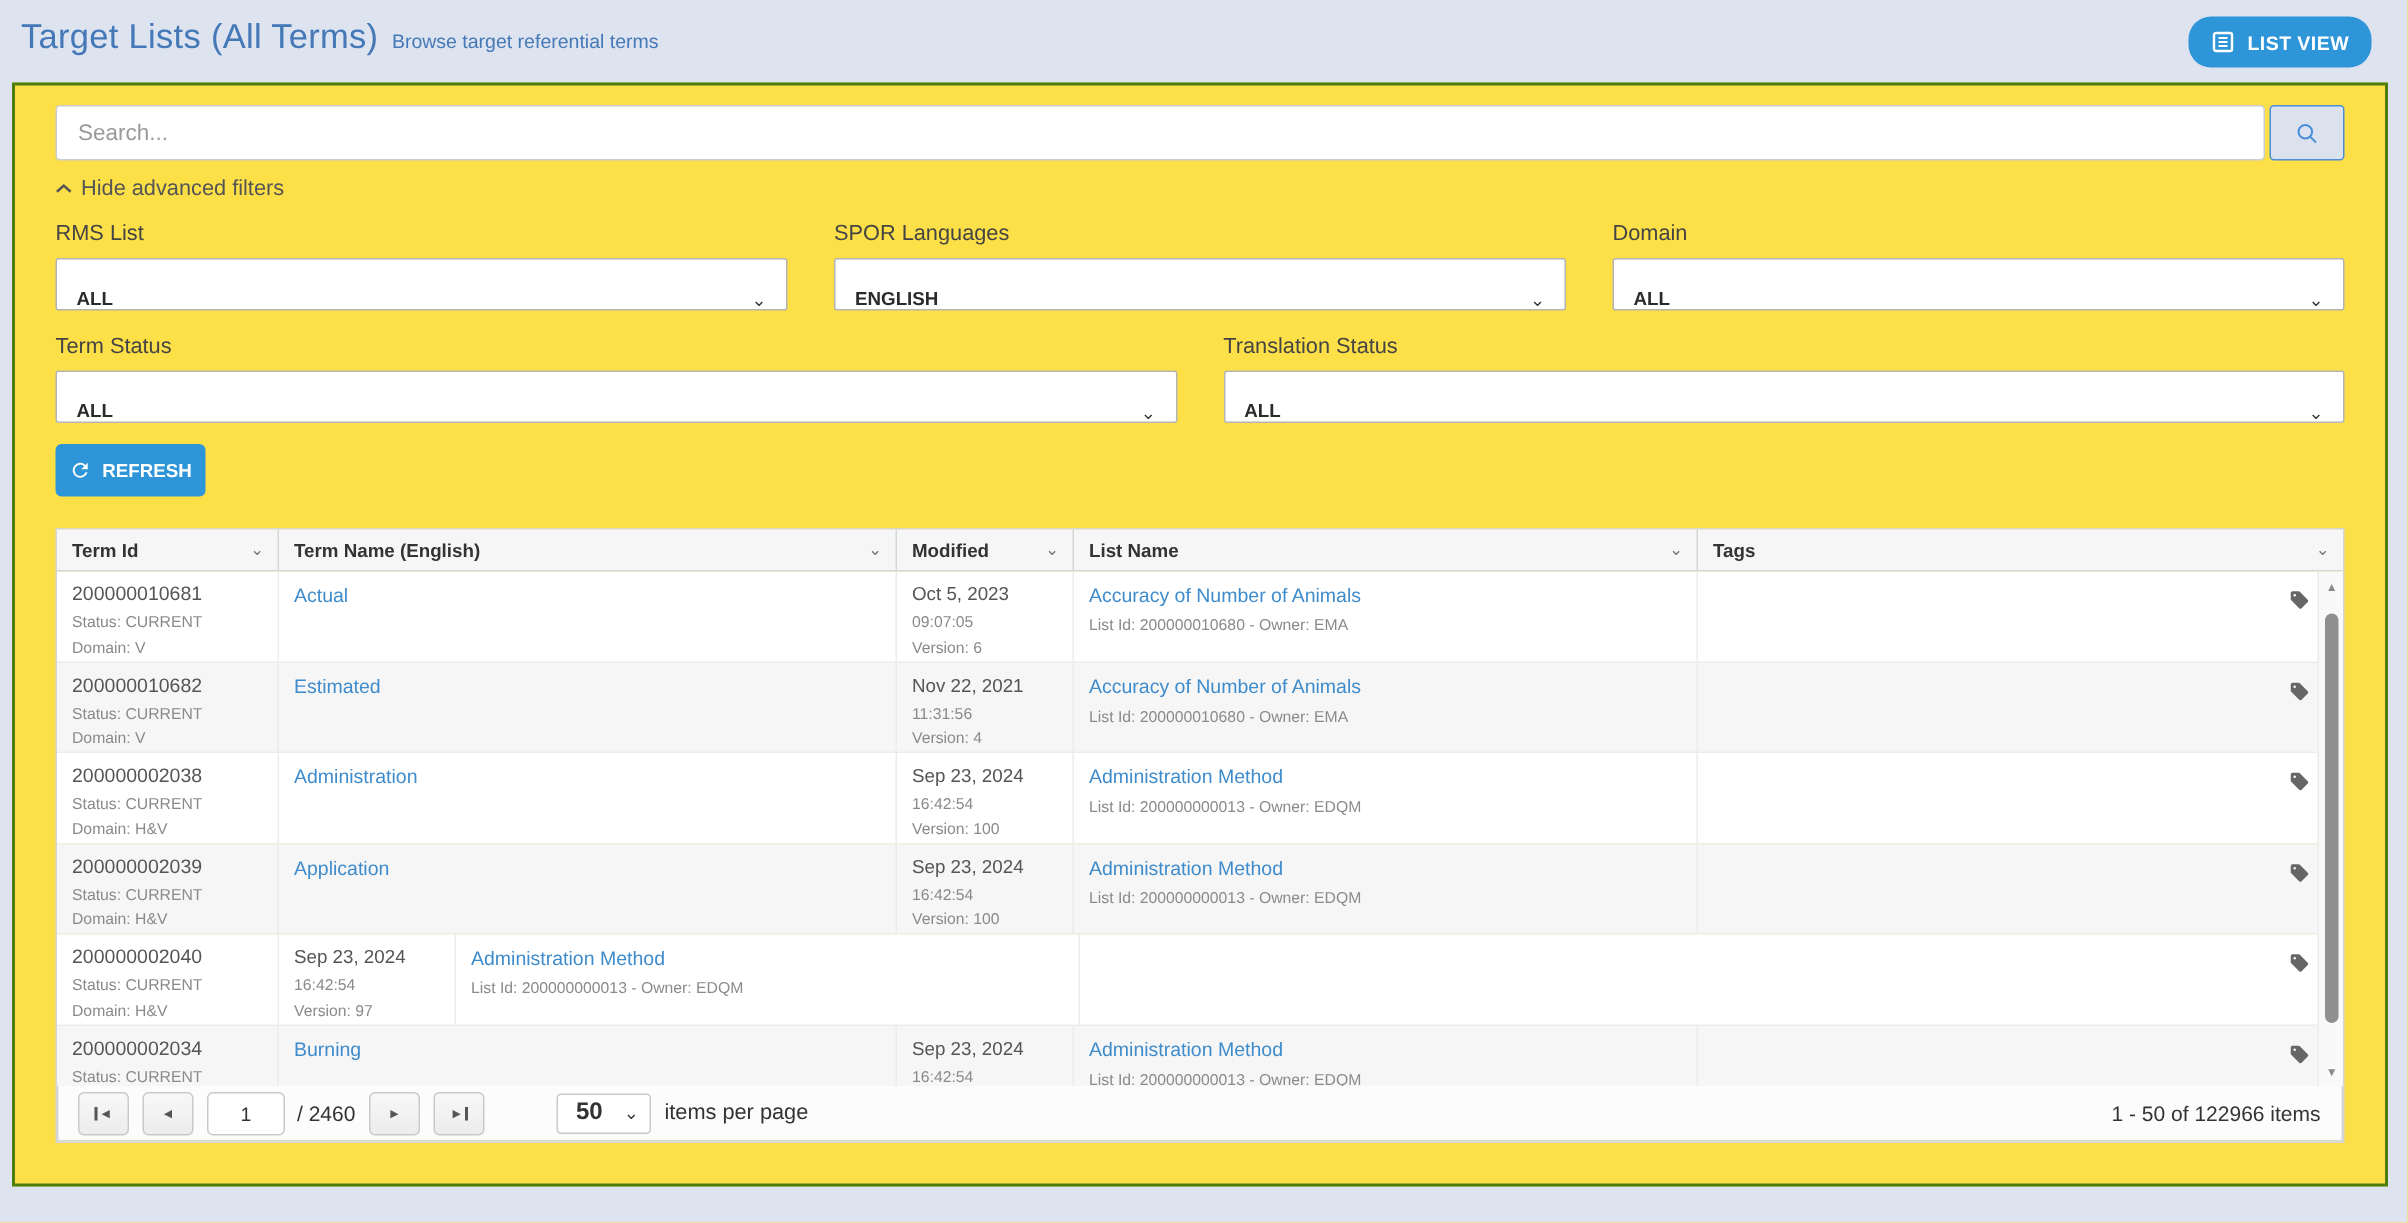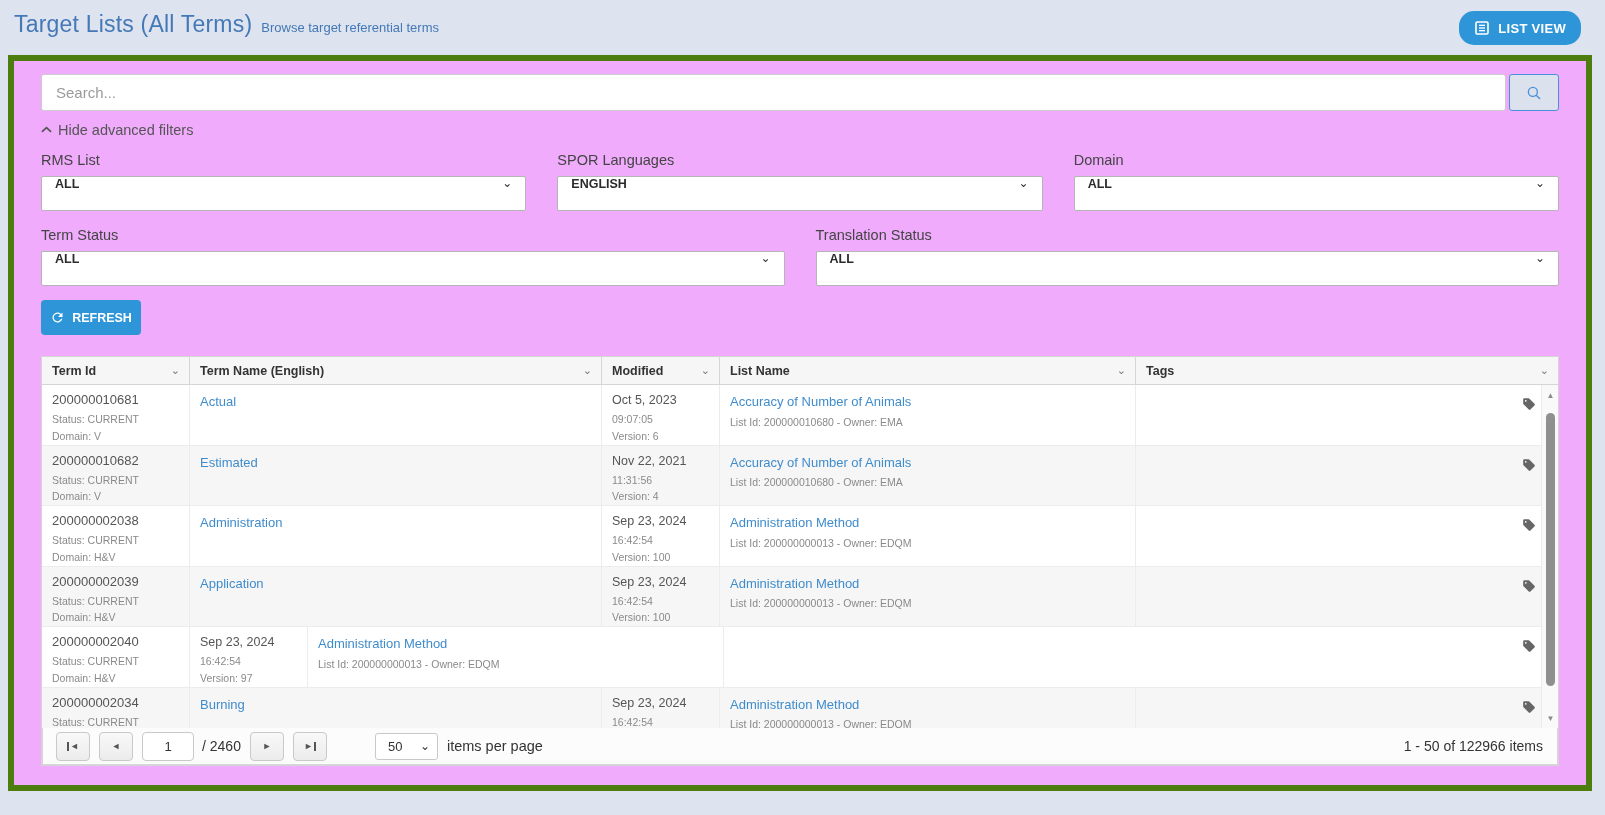--- a/index.html
+++ b/index.html
@@ -19,22 +19,22 @@
   .page-title { color:#4478b6; font-size:23px; font-weight:400; letter-spacing:0.2px; }
   .page-subtitle { color:#4478b6; font-size:13px; }
   .list-view-btn {
     margin-left:auto; display:flex; align-items:flex-end; gap:8px;
     background:#2e95d8; color:#fff; border:none; border-radius:15px;
     font-size:13px; font-weight:bold; padding:9px 15px; cursor:pointer;
     font-family:inherit; letter-spacing:0.3px;
   }
   
   .card {
-    background:#f0abfc; margin:0 13px 24px 8px;
-    border:6px solid #4d7c0f;
+    background:#fde047; margin:0 13px 24px 8px;
+    border:2px solid #4d7c0f;
     padding:13px 27px 33px 27px;
     height:736px;
   }
   
   .search-row { display:flex; align-items:stretch; }
   .search-input {
     flex:1; height:37px; border:1px solid #ccc; border-radius:3px;
     font-size:15px; padding:0 14px; color:#444; font-family:inherit; outline:none;
   }
   .search-input::placeholder { color:#9a9a9a; }
@@ -47,21 +47,21 @@
   .hide-filters {
     display:flex; align-items:center; gap:6px;
     margin:11px 0 10px 0; font-size:14.5px; color:#555; cursor:pointer; width:max-content;
   }
   
   .filter-grid-1 { display:grid; grid-template-columns:1fr 1fr 1fr; column-gap:31px; margin-top:14px; }
   .filter-grid-2 { display:grid; grid-template-columns:1fr 1fr; column-gap:31px; margin-top:16px; }
   .filter-label { font-size:14.5px; color:#444; margin-bottom:8px; }
   .select-box {
     height:35px; border:1px solid #b5b5b5; border-radius:2px; background:#fff;
-    display:flex; align-items:flex-start; justify-content:space-between;
+    display:flex; align-items:flex-end; justify-content:space-between;
     padding:0 13px; cursor:pointer;
   }
   .select-value { font-size:12.5px; font-weight:bold; color:#2b2b2b; }
   .chev { font-size:12px; color:#333; line-height:1; }
   
   .tag-row { display:flex; margin-top:14px; }
   .tag-input-wrap { position:relative; flex:1; margin-right:66px; }
   .tag-input {
     width:100%; height:35px; border:1px solid #ccc; border-radius:3px;
     font-size:15px; padding:0 10px 0 35px; color:#555; font-family:inherit; outline:none;
@@ -124,21 +124,21 @@
     width:52px; height:29px; border:1px solid #c9c9c9; border-radius:4px;
     text-align:center; font-size:13px; color:#333; margin-right:8px; font-family:inherit; outline:none;
   }
   .pg-total { font-size:14px; color:#333; margin-right:9px; }
   .page-size {
     margin-left:39px; margin-right:9px; width:63px; height:27px;
     border:1px solid #c9c9c9; border-radius:3px; background:#fff;
     display:flex; align-items:center; justify-content:space-between;
     padding:0 7px 0 12px; cursor:pointer;
   }
-  .page-size .select-value { font-weight:normal; font-size:13px; color:#333; }
+  .page-size .select-value { font-weight:bold; font-size:16px; color:#333; }
   .per-page { font-size:14.5px; color:#333; }
   .range { margin-left:auto; font-size:14px; color:#333; padding-right:6px; }
   svg { display:block; }
 </style>
 </head>
 <body>
 
 <div class="page-header">
   <div class="title-wrap">
     <span class="page-title">Target Lists (All Terms)</span>

